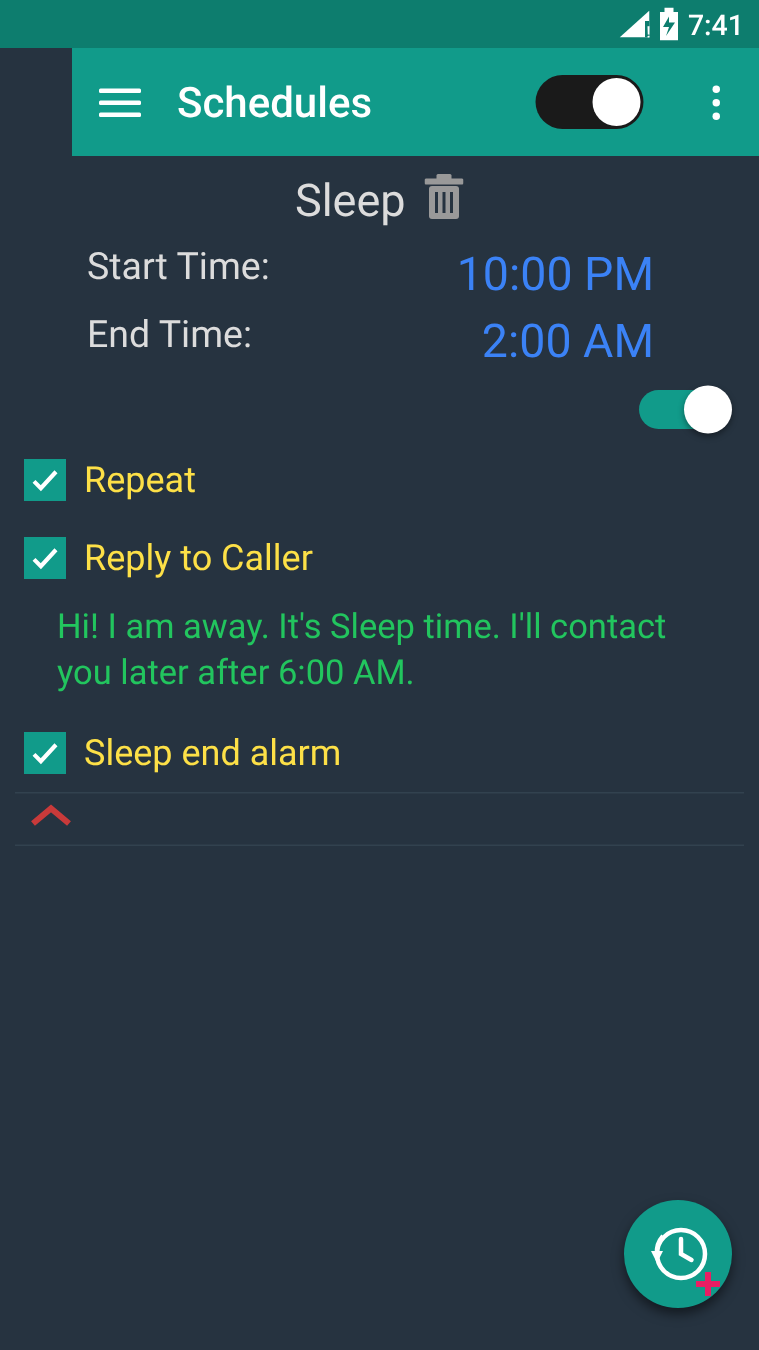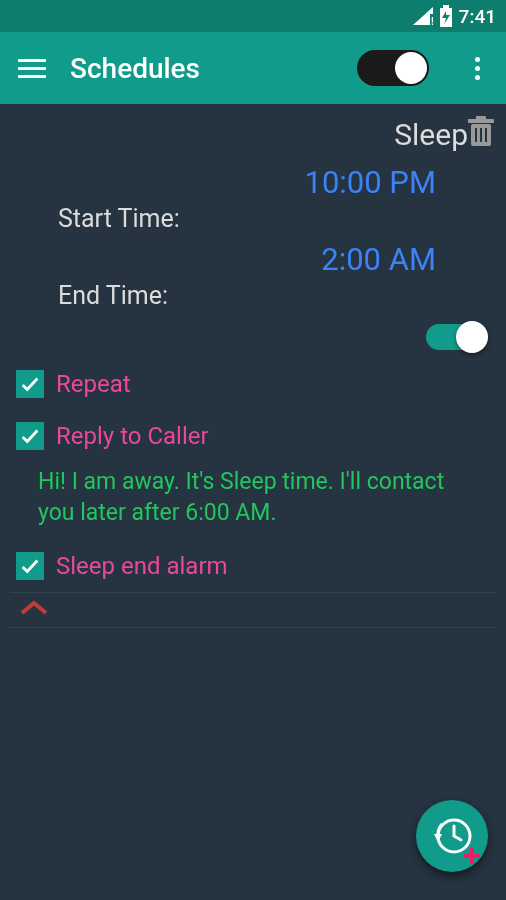--- a/index.html
+++ b/index.html
@@ -25,45 +25,47 @@
       font-weight: 500;
     }
     .status-icon { display: inline-flex; align-items: center; }
     .app-bar {
       height: 72px;
       background: #119b8a;
       display: flex;
       align-items: center;
       padding: 0 18px;
       gap: 24px;
+      margin-left: 48px;
     }
     .hamburger { width: 28px; cursor: pointer; }
     .hamburger div { height: 3px; background: #fff; margin: 5px 0; border-radius: 1px; }
     .app-title { color: #fff; font-size: 28px; font-weight: 500; flex: 1; }
     .master-toggle {
       width: 72px; height: 36px; background: #1a1a1a;
       border-radius: 18px; position: relative; cursor: pointer;
     }
     .master-toggle .knob {
       position: absolute; right: 2px; top: 2px;
       width: 32px; height: 32px; background: #fff;
       border-radius: 50%;
     }
     .overflow { display: flex; flex-direction: column; gap: 4px; padding: 4px 8px; margin-left: 14px; cursor: pointer; }
     .overflow div { width: 5px; height: 5px; background: #fff; border-radius: 50%; }
     .content { padding: 12px 10px 0 10px; }
     .sched-header {
-      display: flex; justify-content: flex-end; align-items: center;
+      display: flex; justify-content: center; align-items: center;
       padding: 0 2px;
+      gap: 13px;
     }
     .sched-title { font-size: 30px; font-weight: 400; color: #dcdcdc; }
     .trash { cursor: pointer; }
     .time-rows { padding: 8px 0 0 48px; }
     .time-row { display: flex; padding: 4px 0; }
-    .time-label { font-size: 25px; color: #dcdcdc; width: 200px; margin-top: 40px; }
+    .time-label { font-size: 25px; color: #dcdcdc; width: 200px; }
     .time-value { font-size: 31px; color: #3b82f6; text-align: right; flex: 1; padding-right: 60px; }
     .item-toggle-row { display: flex; justify-content: flex-end; padding: 10px 10px 8px 0; }
     .item-toggle {
       width: 60px; height: 26px; background: #119b8a;
       border-radius: 14px; position: relative; cursor: pointer;
     }
     .item-toggle .knob {
       position: absolute; right: -2px; top: -3px;
       width: 32px; height: 32px; background: #fff;
       border-radius: 50%; box-shadow: 0 2px 4px rgba(0,0,0,0.4);
@@ -71,21 +73,21 @@
     .check-row {
       display: flex; align-items: center; gap: 12px;
       padding: 12px 6px;
     }
     .checkbox {
       width: 28px; height: 28px; background: #119b8a;
       display: flex; align-items: center; justify-content: center;
       cursor: pointer;
     }
     .checkbox svg { width: 22px; height: 22px; }
-    .check-label { font-size: 24px; color: #ec4899; }
+    .check-label { font-size: 24px; color: #fde047; }
     .days-row {
       display: flex; justify-content: space-between;
       padding: 10px 6px 14px 6px;
     }
     .day {
       font-size: 19px; font-weight: 700; color: #e8e8e8;
       border-bottom: 3px solid #119b8a; padding-bottom: 4px;
       cursor: pointer;
     }
     .reply-text {

